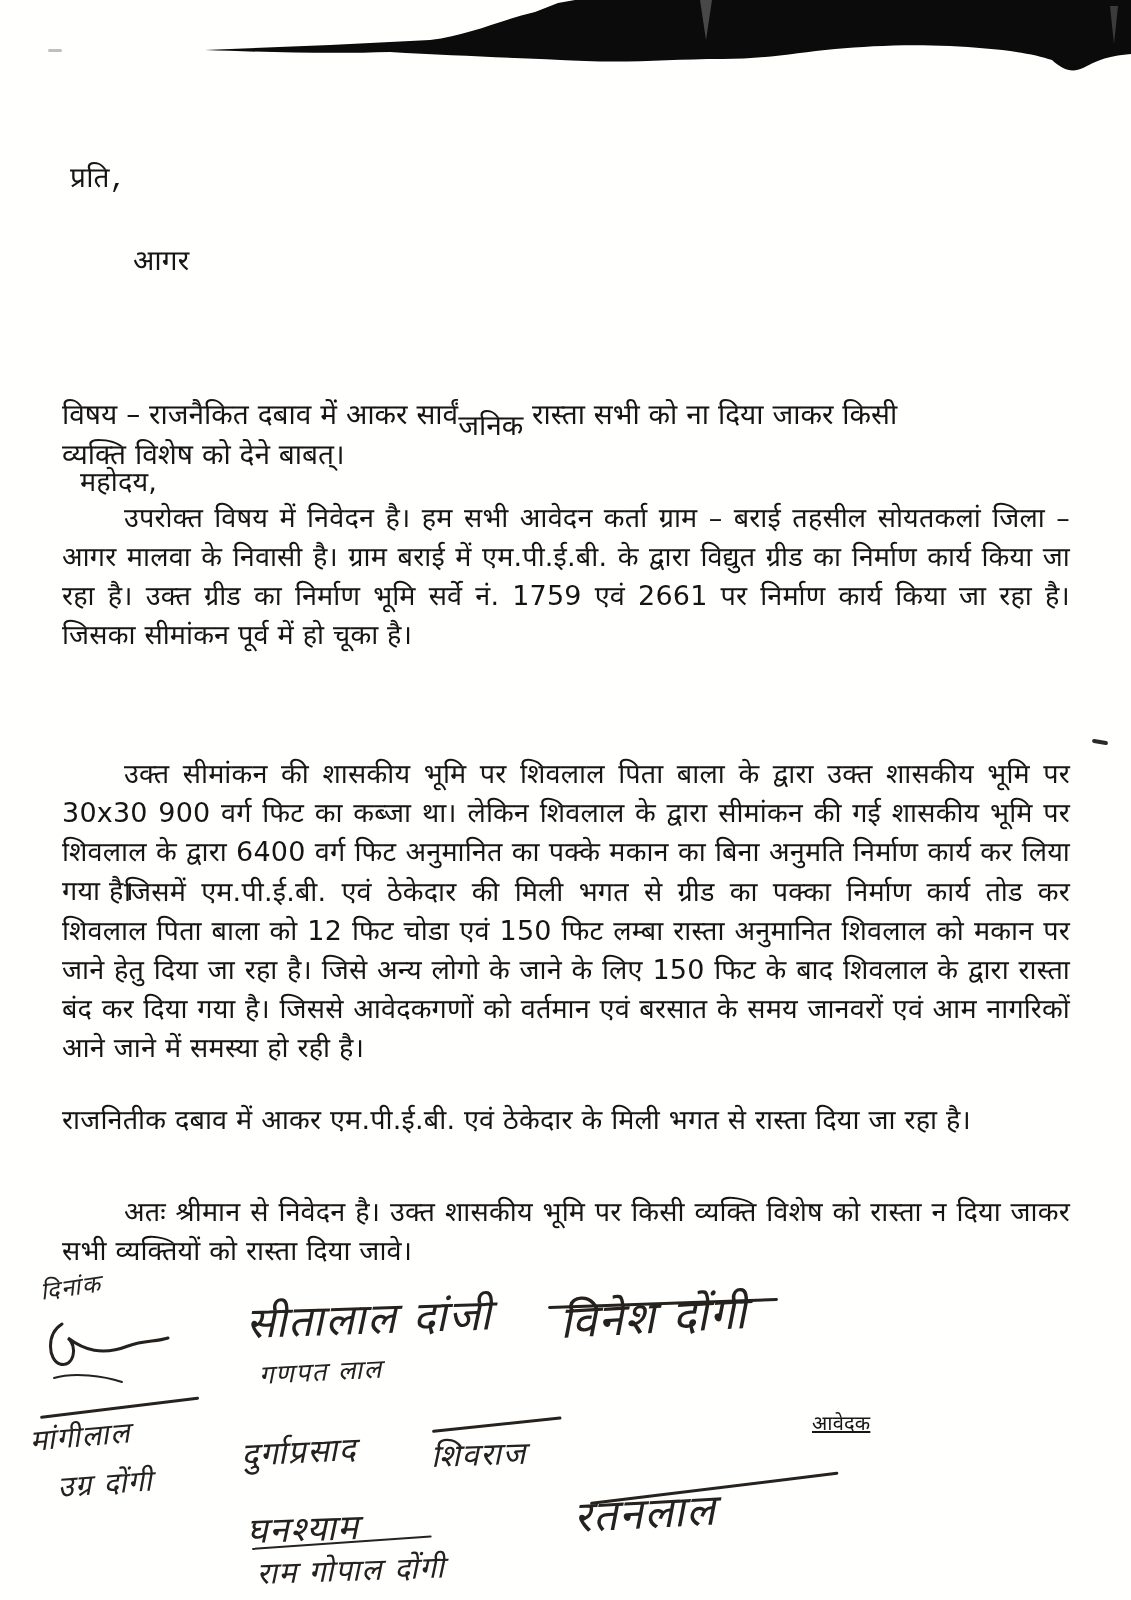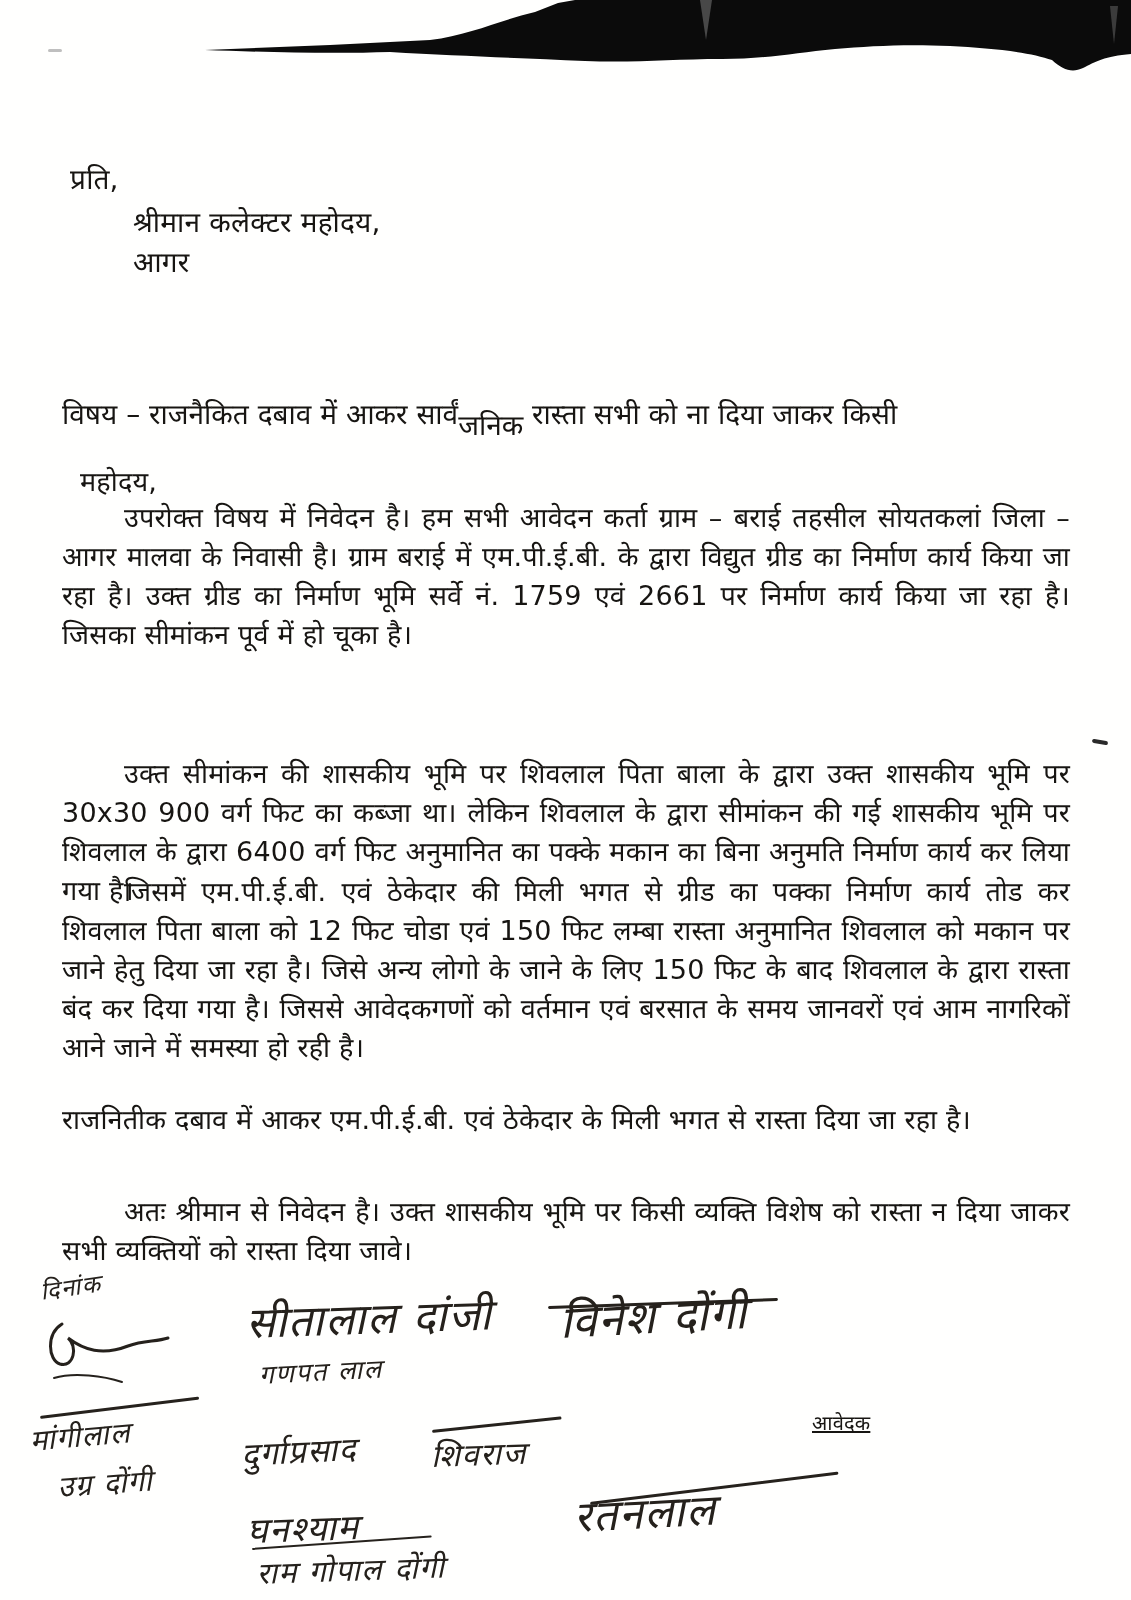--- a/index.html
+++ b/index.html
@@ -13,21 +13,21 @@
     color:#171512;
   }
   
   .typed{font-size:27px;line-height:39px;letter-spacing:.2px;}
   .abs{position:absolute;}
   .para{
     left:62px;width:1008px;
     text-align:justify;
   }
   .indent{text-indent:62px;}
-  .addr-line{font-size:28px;line-height:39px;}
+  .addr-line{font-size:28px;line-height:39px;font-family:Liberation Mono, monospace;}
   .subject{left:62px;width:1010px;font-size:28px;line-height:40px;}
   .subject .drop{position:relative;top:11px;}
   
   .hw{
     font-style:italic;
     font-weight:400;
     color:#25211c;
     letter-spacing:1.5px;
     white-space:nowrap;
     transform-origin:left top;
@@ -62,25 +62,25 @@
       C520,58 460,56 390,52
       C330,54 260,52 205,50 Z"></path>
     <path fill="#ffffff" opacity="0.25" d="M700,0 L712,0 L706,40 Z"></path>
     <path fill="#ffffff" opacity="0.2" d="M1110,6 L1118,6 L1114,44 Z"></path>
   </svg>
 
   <div class="dash-artifact" style="left:48px;top:49px;"></div>
   <div class="margin-tick" style="left:1092px;top:740px;"></div>
 
   <div class="abs typed addr-line" style="left:70px;top:160px;">प्रति,</div>
-  <div class="abs typed addr-line" style="left:133px;top:203px;">श्रीमान कलेक्टर महोदय,</div>
   <div class="abs typed addr-line" style="left:133px;top:243px;">आगर</div>
 
   <div class="abs subject" style="top:352px;margin-top:43px;">
     <span>विषय – राजनैकित दबाव में आकर सार्वं</span><span class="drop">जनिक</span><span> रास्ता सभी को ना दिया जाकर किसी</span><br>
+    <span>व्यक्ति विशेष को देने बाबत्।</span>
   </div>
 
   <div class="abs typed" style="left:62px;top:462px;margin-left:18px;">महोदय,</div>
 
   <div class="abs typed para indent" style="top:498px;">उपरोक्त विषय में निवेदन है। हम सभी आवेदन कर्ता ग्राम – बराई तहसील सोयतकलां जिला – आगर मालवा के निवासी है। ग्राम बराई में एम.पी.ई.बी. के द्वारा विद्युत ग्रीड का निर्माण कार्य किया जा रहा है। उक्त ग्रीड का निर्माण भूमि सर्वे नं. 1759 एवं 2661 पर निर्माण कार्य किया जा रहा है। जिसका सीमांकन पूर्व में हो चूका है।</div>
 
   <div class="abs typed para indent" style="top:746px;margin-top:8px;">उक्त सीमांकन की शासकीय भूमि पर शिवलाल पिता बाला के द्वारा उक्त शासकीय भूमि पर 30x30 900 वर्ग फिट का कब्जा था। लेकिन शिवलाल के द्वारा सीमांकन की गई शासकीय भूमि पर शिवलाल के द्वारा 6400 वर्ग फिट अनुमानित का पक्के मकान का बिना अनुमति निर्माण कार्य कर लिया गया है।</div>
 
   <div class="abs typed para indent" style="top:872px;">जिसमें एम.पी.ई.बी. एवं ठेकेदार की मिली भगत से ग्रीड का पक्का निर्माण कार्य तोड कर शिवलाल पिता बाला को 12 फिट चोडा एवं 150 फिट लम्बा रास्ता अनुमानित शिवलाल को मकान पर जाने हेतु दिया जा रहा है। जिसे अन्य लोगो के जाने के लिए 150 फिट के बाद शिवलाल के द्वारा रास्ता बंद कर दिया गया है। जिससे आवेदकगणों को वर्तमान एवं बरसात के समय जानवरों एवं आम नागरिकों आने जाने में समस्या हो रही है।</div>
 

